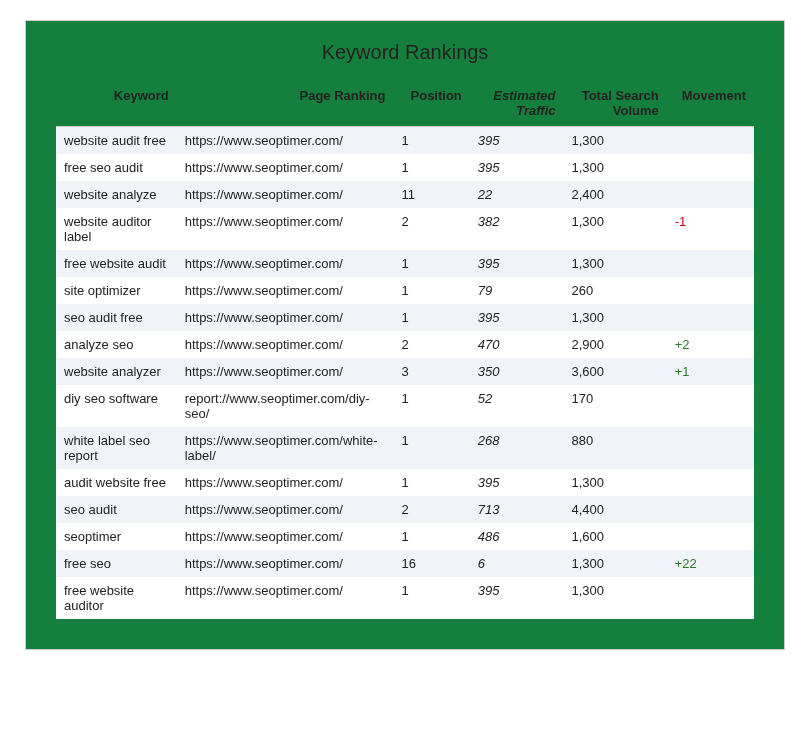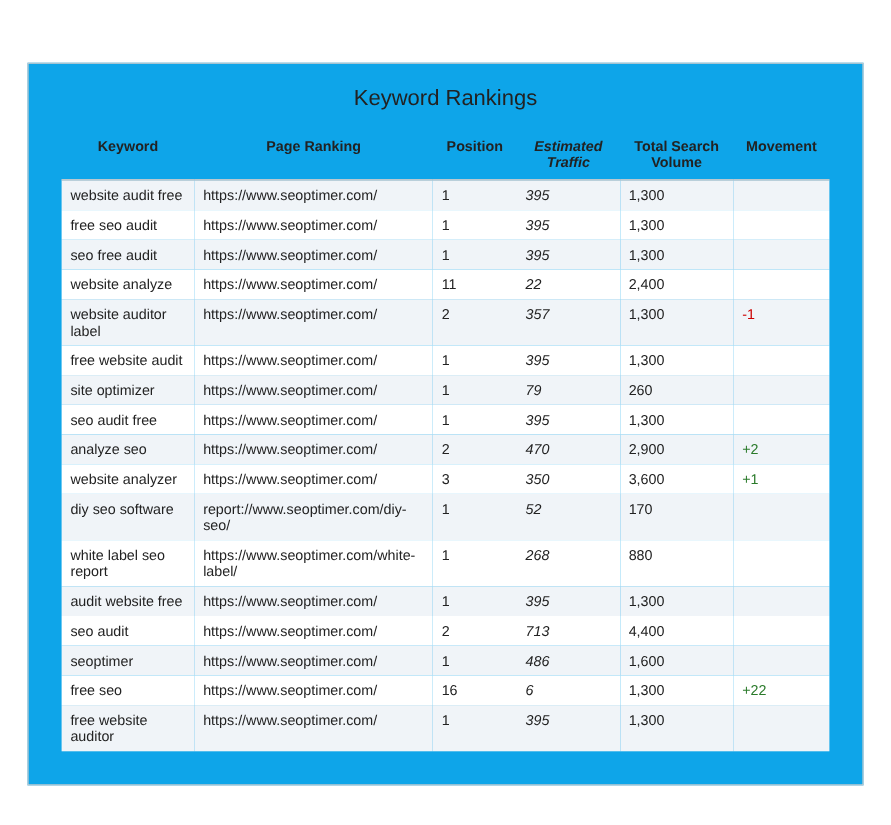--- a/index.html
+++ b/index.html
@@ -15,40 +15,39 @@
       justify-content: center;
       align-items: flex-start;
       min-height: 750px;
       padding: 20px;
     }
 
     .container {
       width: 760px;
       border: 1px solid #ccc;
       padding: 20px 30px 30px 30px;
-      background: #0ea5e9;
-      margin-top: 37px;
+      background: #15803d;
     }
 
     .page-title {
       text-align: center;
       font-size: 20px;
       font-weight: normal;
       margin-bottom: 18px;
       color: #222;
     }
 
     table {
       width: 100%;
       border-collapse: collapse;
       font-size: 13px;
     }
 
     thead tr th {
-      text-align: center;
+      text-align: right;
       font-weight: bold;
       font-size: 13px;
       color: #222;
       padding: 6px 8px 8px 8px;
       border-bottom: 1px solid #ccc;
       vertical-align: top;
     }
 
     tbody tr {
       background: #fff;
@@ -108,40 +107,32 @@
         </tr>
         <tr>
           <td class="col-keyword">free seo audit</td>
           <td class="col-page">https://www.seoptimer.com/</td>
           <td class="col-position">1</td>
           <td class="col-traffic">395</td>
           <td class="col-volume">1,300</td>
           <td class="col-movement"></td>
         </tr>
         <tr>
-          <td class="col-keyword">seo free audit</td>
-          <td class="col-page">https://www.seoptimer.com/</td>
-          <td class="col-position">1</td>
-          <td class="col-traffic">395</td>
-          <td class="col-volume">1,300</td>
-          <td class="col-movement"></td>
-        </tr>
-        <tr>
           <td class="col-keyword">website analyze</td>
           <td class="col-page">https://www.seoptimer.com/</td>
           <td class="col-position">11</td>
           <td class="col-traffic">22</td>
           <td class="col-volume">2,400</td>
           <td class="col-movement"></td>
         </tr>
         <tr>
           <td class="col-keyword">website auditor label</td>
           <td class="col-page">https://www.seoptimer.com/</td>
           <td class="col-position">2</td>
-          <td class="col-traffic">357</td>
+          <td class="col-traffic">382</td>
           <td class="col-volume">1,300</td>
           <td class="col-movement movement-negative">-1</td>
         </tr>
         <tr>
           <td class="col-keyword">free website audit</td>
           <td class="col-page">https://www.seoptimer.com/</td>
           <td class="col-position">1</td>
           <td class="col-traffic">395</td>
           <td class="col-volume">1,300</td>
           <td class="col-movement"></td>

